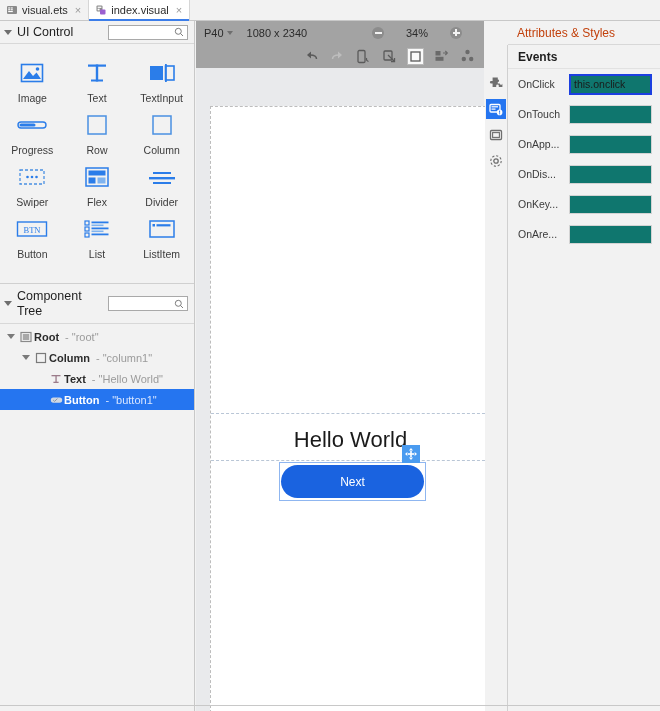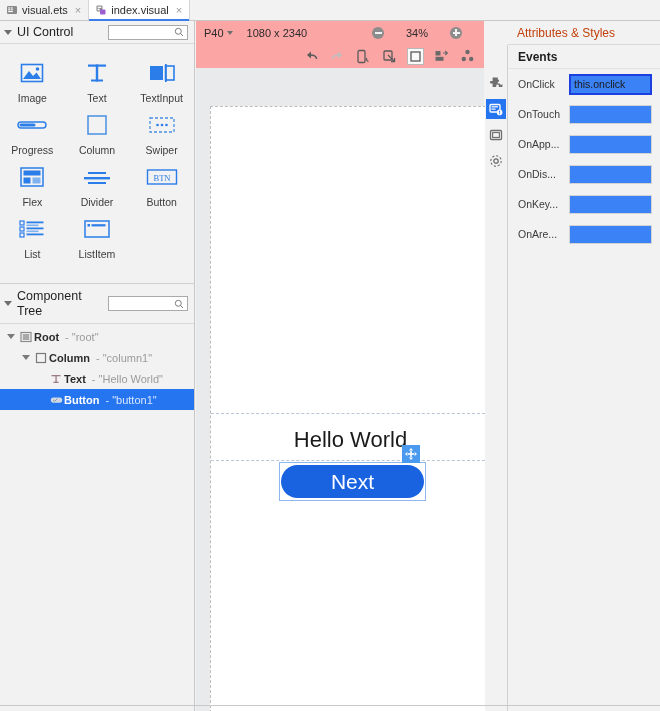--- a/index.html
+++ b/index.html
@@ -102,21 +102,21 @@
     border-top: 5px solid #7a7a7a;
   }
   .trow .ticon { width: 16px; flex: 0 0 16px; display: flex; align-items: center; justify-content: center; }
   .trow .tname { font-weight: bold; font-size: 11px; margin-right: 6px; }
   .trow .tval { color: #9b9b9b; font-size: 11px; }
   .trow.selected .tval { color: #d8e6ff; }
 
   
   .center {
     position: absolute; top: 21px; left: 196px; width: 288px; height: 690px;
-    background: #fca5a5;
+    background: #a3a3a3;
     padding-left: 24px;
   }
   .ctoolbar {
     position: absolute; top: 0; left: 0; width: 288px; height: 23px;
     display: flex; align-items: center; gap: 0px;
     padding-left: 8px;
     font-size: 11px;
   }
   .device-sel { display: flex; align-items: center; gap: 3px; margin-right: 14px; }
   .caret-down {
@@ -177,21 +177,21 @@
     border-top: 1px dashed #b9c6d6; border-bottom: 1px dashed #b9c6d6;
   }
   .btn-sel {
     position: absolute; left: 68px; top: 355px; width: 147px; height: 39px;
     border: 1px solid #8fb6f0;
     display: flex; align-items: center; justify-content: center;
   }
   .next-btn {
     width: 143px; height: 33px; border-radius: 17px;
     background: #1a63e0;
-    color: #ffffff; font-size: 21px;
+    color: #ffffff; font-size: 12px;
     display: flex; align-items: center; justify-content: center;
   }
   .drag-handle {
     position: absolute; left: 191px; top: 338px;
     width: 18px; height: 18px; background: #4a9bf0;
     display: flex; align-items: center; justify-content: center;
   }
 
   
   .right {
@@ -222,21 +222,21 @@
     height: 24px; display: flex; align-items: center; padding-left: 10px;
     font-size: 12px; color: #1f1f1f;
     border-bottom: 1px solid #e2e2e2;
     font-weight: bold;
   }
   .erow {
     height: 30px; display: flex; align-items: center; padding: 0 8px 0 10px; gap: 9px;
   }
   .elabel { width: 42px; font-size: 10.5px; color: #3b3b3b; white-space: nowrap; }
   .einput {
-    flex: 1; height: 19px; background: #3b82f6; border: 1px solid #d3d3d3;
+    flex: 1; height: 19px; background: #0f766e; border: 1px solid #d3d3d3;
     font-size: 10.5px; color: #1a1a1a;
     display: flex; align-items: center; padding-left: 3px;
     white-space: nowrap; overflow: hidden;
   }
   .einput.focused { border: 2px solid #1c3fe0; height: 21px; }
 
   .hsep { position: absolute; left: 0; top: 705px; width: 660px; height: 1px; background: #c8c8c8; }
 </style>
 </head>
 <body>
@@ -323,20 +323,28 @@
       <div class="widget">
         <span class="wicon">
           <svg width="30" height="16" viewBox="0 0 30 16">
             <rect x="1" y="5" width="28" height="6" rx="3" fill="none" stroke="#2b7de9" stroke-width="1.4"></rect>
             <rect x="2.5" y="6.4" width="16" height="3.2" rx="1.6" fill="#2b7de9"></rect>
           </svg>
         </span>
         <span class="wlabel">Progress</span>
       </div>
 
+      <div class="widget">
+        <span class="wicon">
+          <svg width="24" height="22" viewBox="0 0 24 22">
+            <rect x="3" y="2" width="18" height="18" fill="none" stroke="#4a90e2" stroke-width="1.5"></rect>
+          </svg>
+        </span>
+        <span class="wlabel">Row</span>
+      </div>
 
       <div class="widget">
         <span class="wicon">
           <svg width="24" height="22" viewBox="0 0 24 22">
             <rect x="3" y="2" width="18" height="18" fill="none" stroke="#4a90e2" stroke-width="1.5"></rect>
           </svg>
         </span>
         <span class="wlabel">Column</span>
       </div>
 

